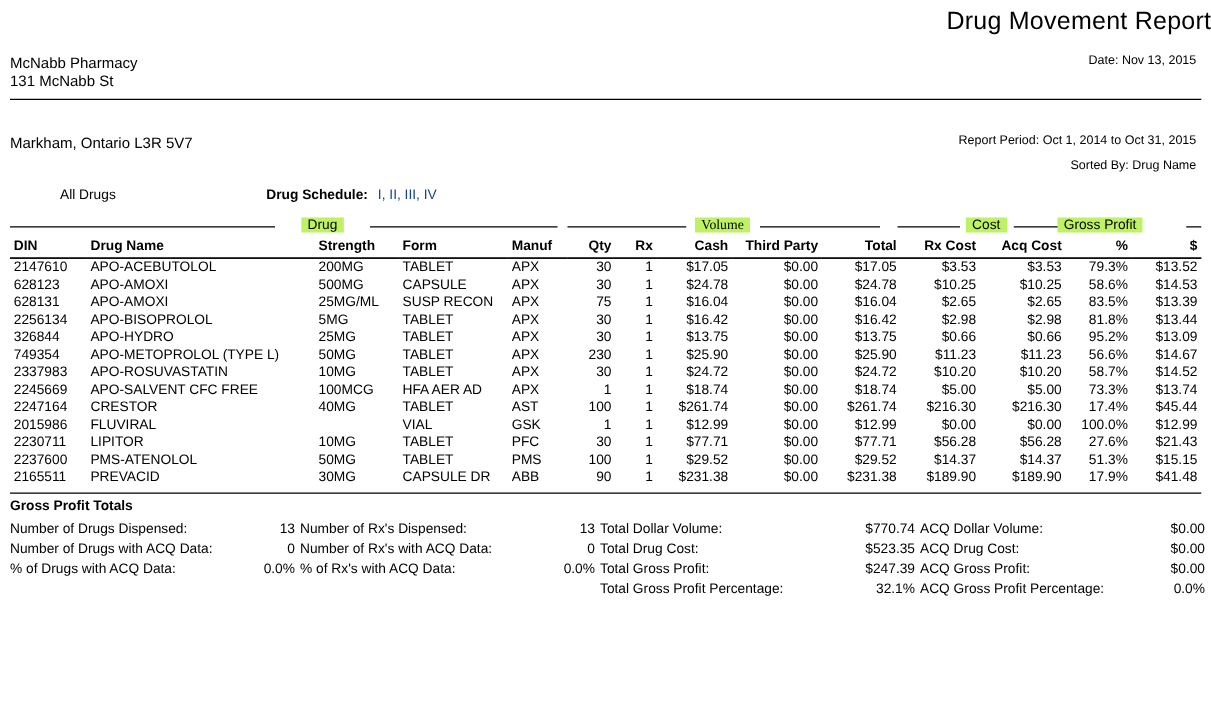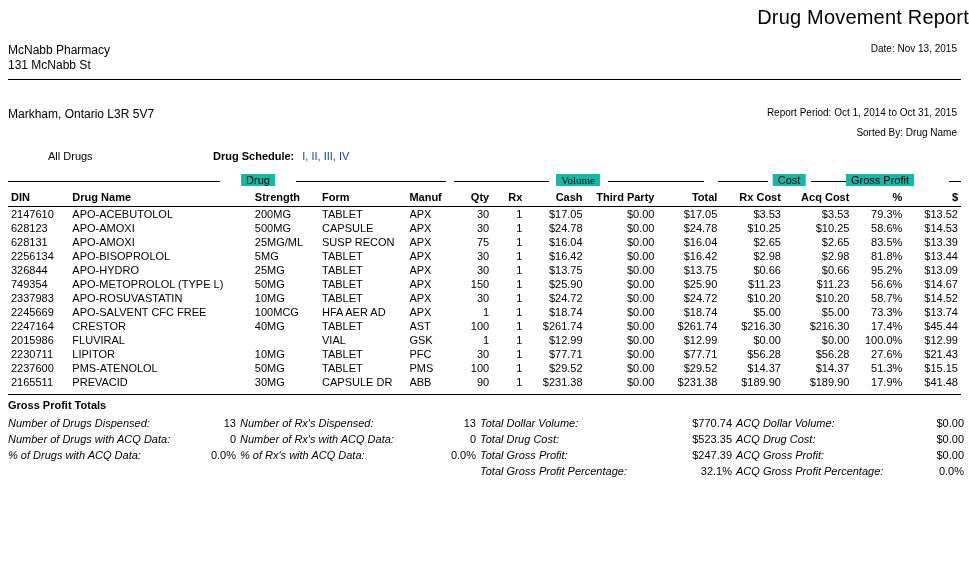--- a/index.html
+++ b/index.html
@@ -102,21 +102,21 @@
   .group-band .seg {
     position: absolute;
     top: 7px;
     border-top: 1px solid #000;
     height: 0;
   }
   .group-band .lbl {
     position: absolute;
     top: 0;
     font-size: 11px;
-    background: #14b8a6;
+    background: #bef264;
     padding: 0 5px;
     transform: translateX(-50%);
     white-space: nowrap;
   }
   table.main {
     width: 953px;
     margin: 2px 8px 0 8px;
     border-collapse: collapse;
     font-size: 11px;
   }
@@ -159,21 +159,21 @@
     margin: 4px 8px 6px 8px;
   }
   .totals-grid {
     margin: 0 8px;
     display: grid;
     grid-template-columns: 170px 62px 178px 62px 180px 76px 170px 62px;
     row-gap: 4px;
     font-size: 11px;
     align-items: baseline;
   }
-  .totals-grid .lab { text-align: left; font-style: italic; }
+  .totals-grid .lab { text-align: left; }
   .totals-grid .val { text-align: right; padding-right: 4px;}
 </style>
 </head>
 <body>
 
 <div class="page">
 
   <div class="report-title">Drug Movement Report</div>
 
   <div class="hdr-block">
@@ -327,21 +327,21 @@
           <td class="c-right col-acqcost">$0.66</td>
           <td class="c-right col-pct">95.2%</td>
           <td class="c-right col-dollar">$13.09</td>
         </tr>
         <tr>
           <td class="c-left col-din">749354</td>
           <td class="c-left col-name">APO-METOPROLOL (TYPE L)</td>
           <td class="c-left col-strength">50MG</td>
           <td class="c-left col-form">TABLET</td>
           <td class="c-left col-manuf">APX</td>
-          <td class="c-right col-qty">150</td>
+          <td class="c-right col-qty">230</td>
           <td class="c-right col-rx">1</td>
           <td class="c-right col-cash">$25.90</td>
           <td class="c-right col-third">$0.00</td>
           <td class="c-right col-total">$25.90</td>
           <td class="c-right col-rxcost">$11.23</td>
           <td class="c-right col-acqcost">$11.23</td>
           <td class="c-right col-pct">56.6%</td>
           <td class="c-right col-dollar">$14.67</td>
         </tr>
         <tr>

